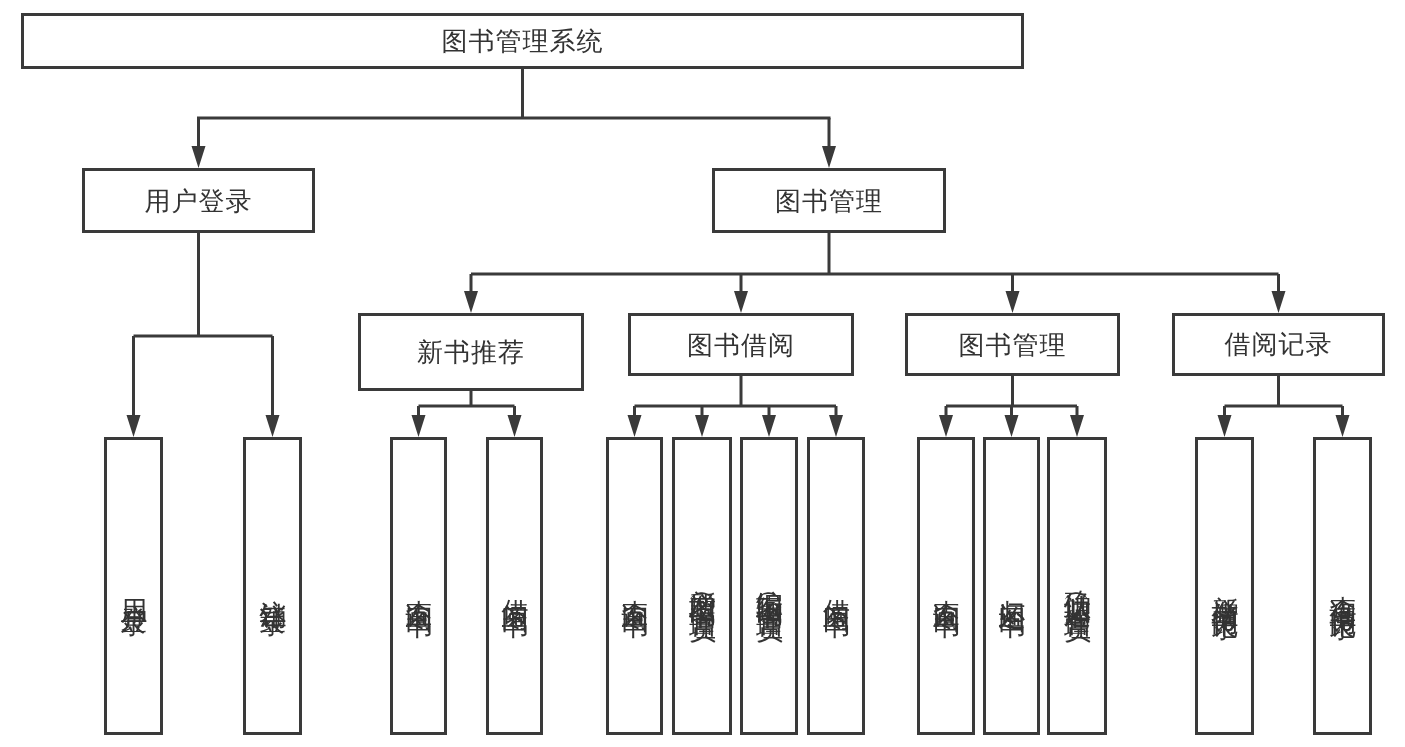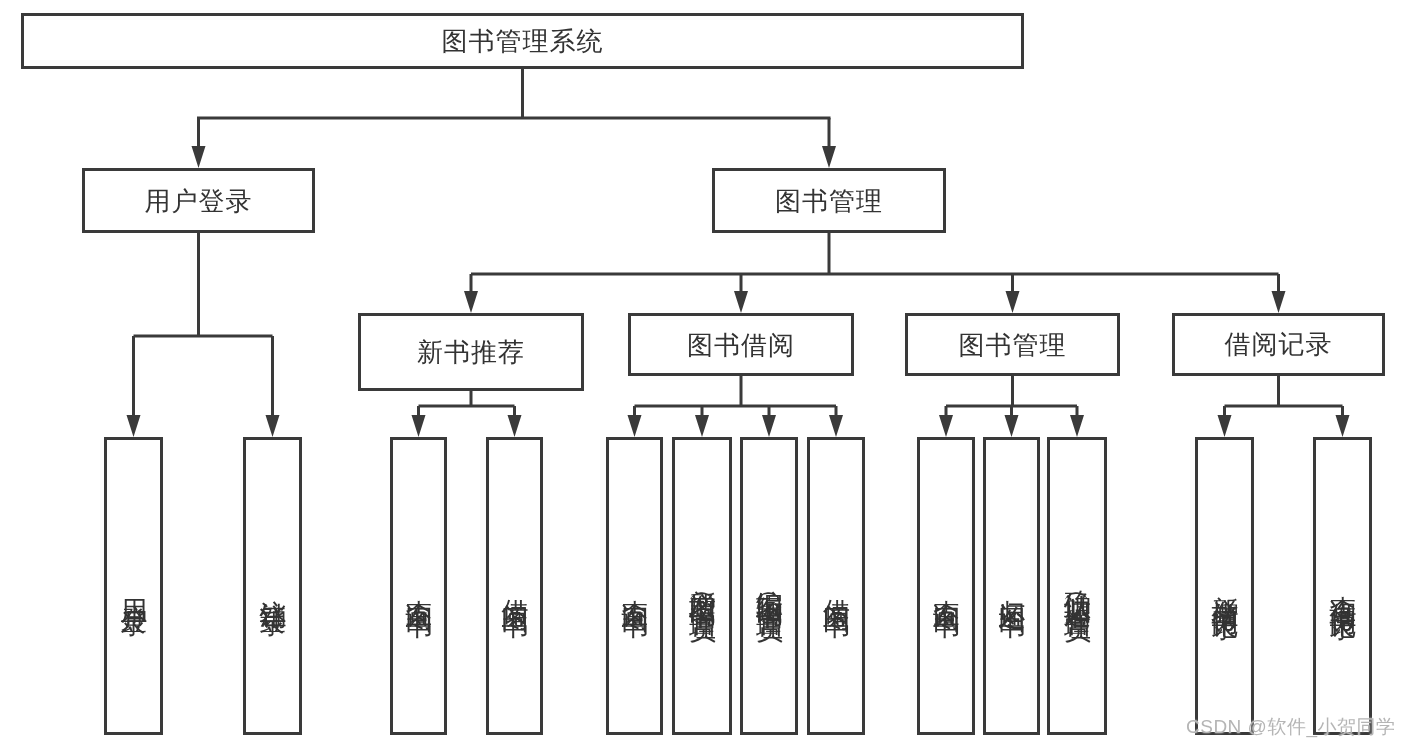--- a/index.html
+++ b/index.html
@@ -107,14 +107,13 @@
   <div class="node vbox leaf" id="n-bw-edit">编辑图书（管理员）</div>
   <div class="node vbox leaf" id="n-bw-borrow">借阅图书</div>
 
   <div class="node vbox leaf" id="n-cur-query">查询图书</div>
   <div class="node vbox leaf" id="n-cur-return">归还图书</div>
   <div class="node vbox leaf" id="n-cur-confirm">确认归还（管理员）</div>
 
   <div class="node vbox leaf" id="n-rec-add">新增借阅记录</div>
   <div class="node vbox leaf" id="n-rec-query">查询借阅记录</div>
 
-  <div class="watermark">CSDN @软件_小贺同学</div>
 </div>
 
 </body></html>

